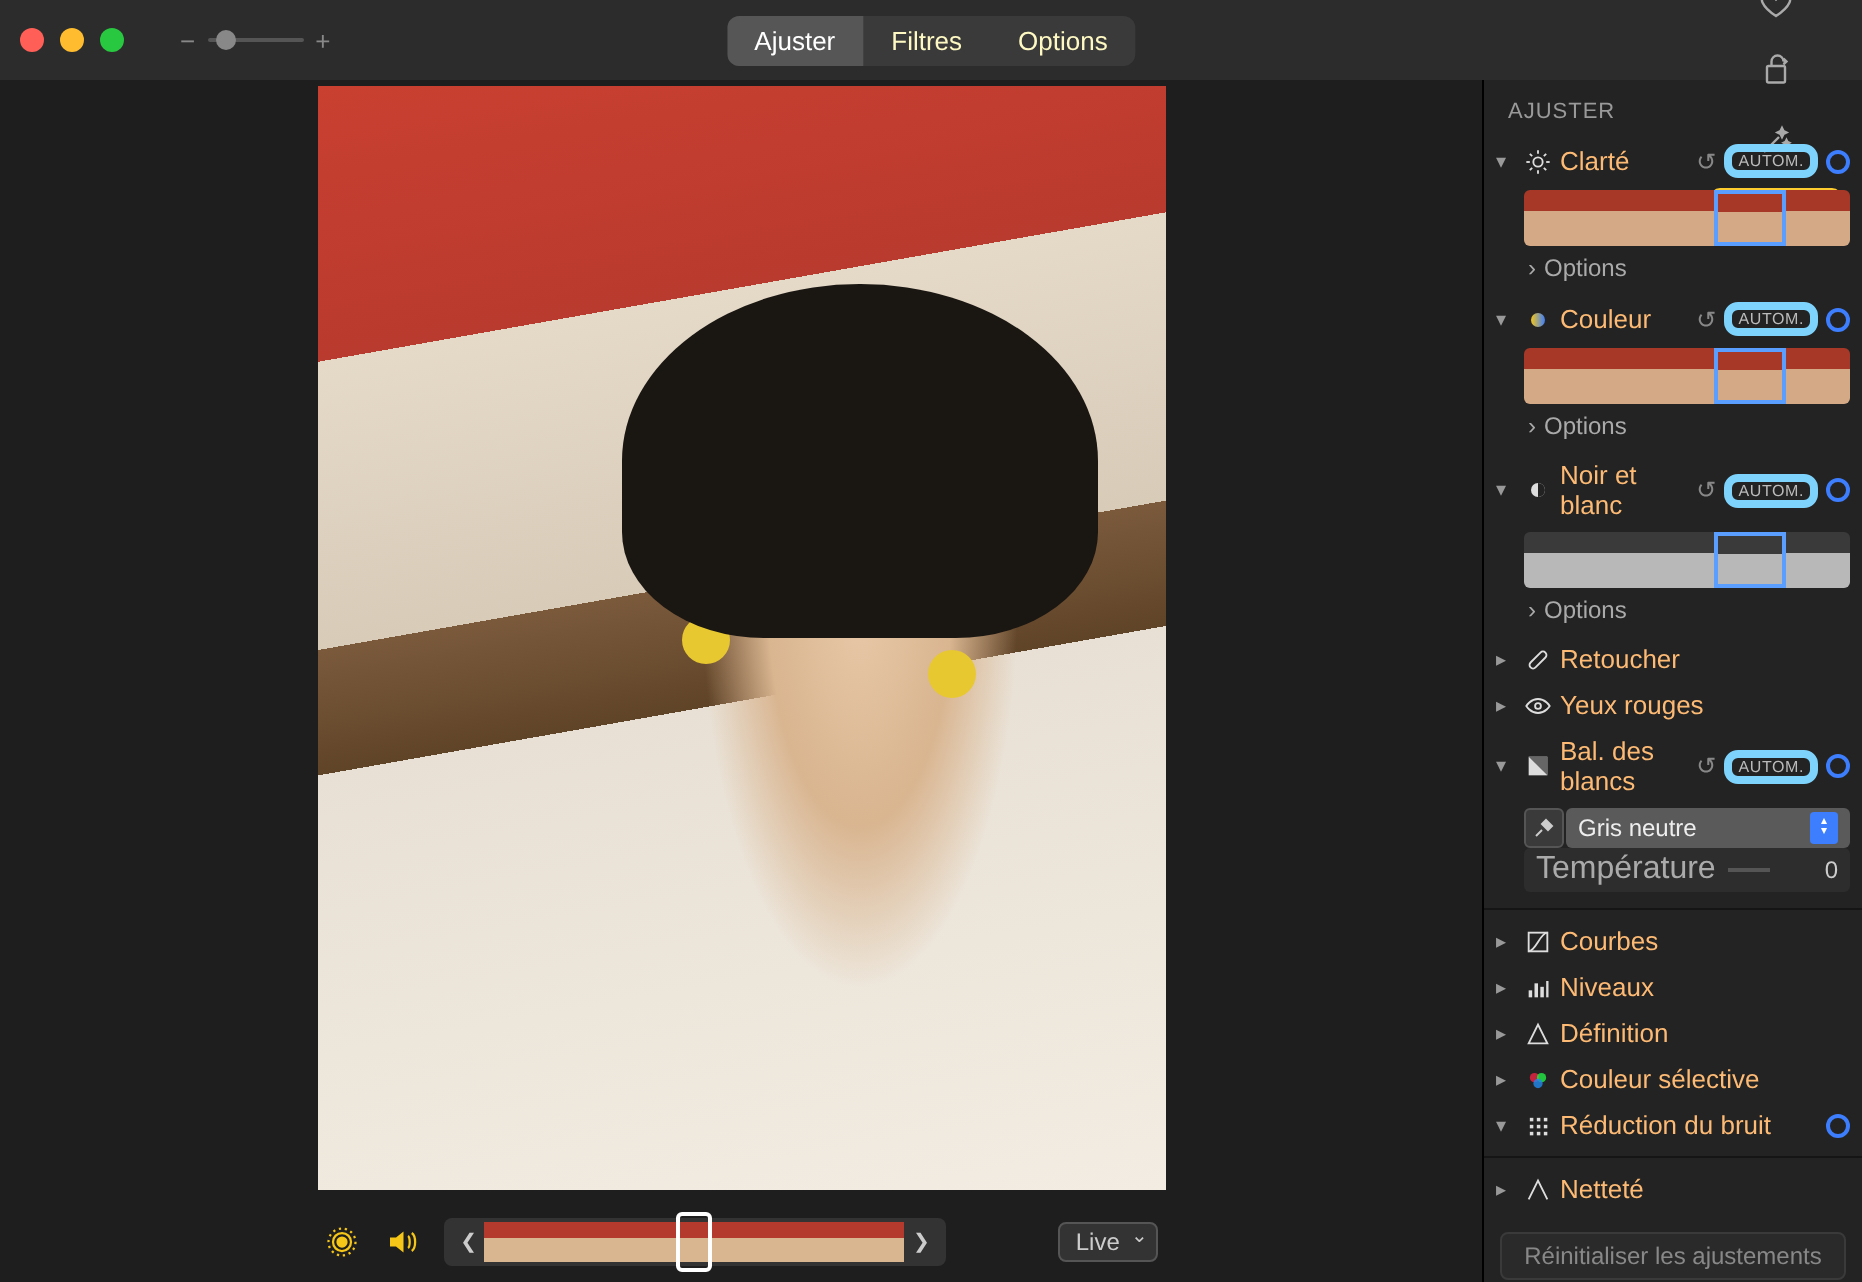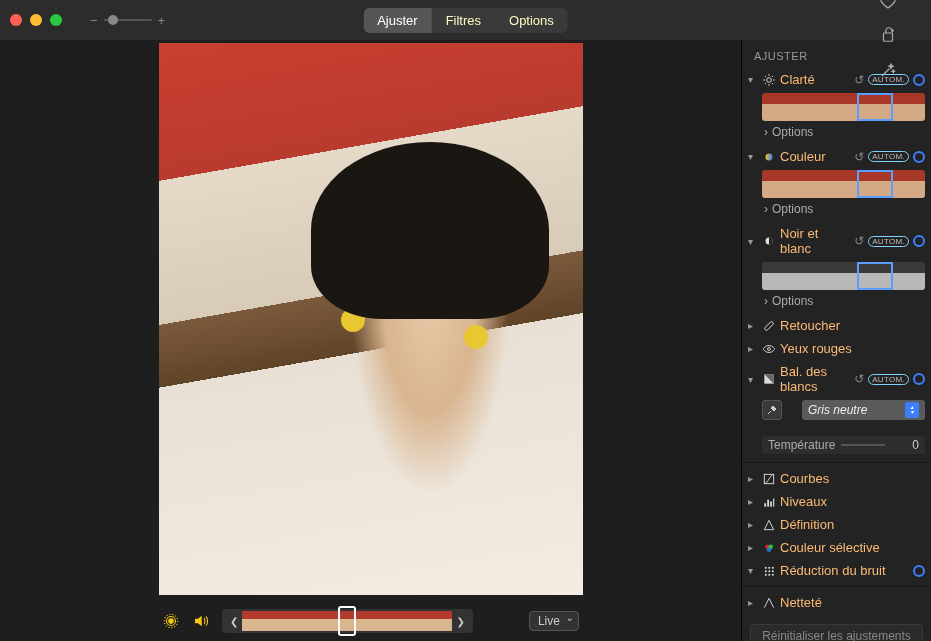--- a/index.html
+++ b/index.html
@@ -45,35 +45,35 @@
   
   
   .sidebar { width: 190px; background: #232323; border-left: 1px solid #000; overflow-y: auto; font-size: 12px; }
   .sb-header { padding: 10px 12px 6px; color: #999; font-size: 11px; letter-spacing: 0.5px; }
   .adj-group { border-bottom: 0px solid #333; }
   .adj-row { display: flex; align-items: center; padding: 4px 6px 4px 6px; gap: 4px; position: relative; }
   .disclose { color: #999; font-size: 10px; width: 10px; cursor: pointer; }
   .adj-icon { width: 14px; height: 14px; display: flex; align-items: center; justify-content: center; }
   .adj-label { flex: 1; color: #fdba74; font-size: 13px; }
   .adj-reset { color: #888; cursor: pointer; font-size: 12px; }
-  .auto-pill { font-size: 8px; border: 1px solid #7dd3fc; border-radius: 7px; padding: 0px 3px; color: #bbb; letter-spacing: 0.3px; cursor: pointer; }
+  .auto-pill { font-size: 8px; border: 4px solid #7dd3fc; border-radius: 7px; padding: 0px 3px; color: #bbb; letter-spacing: 0.3px; cursor: pointer; }
   .circle-ind { width: 12px; height: 12px; border: 2px solid #3d7eff; border-radius: 50%; flex-shrink: 0; }
   .thumb-strip { display: flex; margin: 2px 6px 2px 20px; gap: 0; height: 28px; border-radius: 3px; overflow: hidden; }
   .tcell { flex: 1; background: linear-gradient(#a73828 38%, #d4a986 38%); position: relative; }
   .tcell.bw { background: linear-gradient(#3a3a3a 38%, #b8b8b8 38%); }
   .tcell.selected { border: 2px solid #5a9eff; }
   .opts-row { display: flex; align-items: center; padding: 2px 6px 6px 22px; color: #aaa; font-size: 12px; gap: 4px; cursor: pointer; }
   
   .wb-body { padding: 2px 6px 4px 20px; }
-  .wb-picker-row { display: flex; gap: 20px; align-items: center; margin-bottom: 16px; font-style: italic; }
+  .wb-picker-row { display: flex; gap: 1px; align-items: center; margin-bottom: 0; }
   .eyedrop { width: 20px; height: 20px; background: #3a3a3a; border: 1px solid #555; border-radius: 3px; display: flex; align-items: center; justify-content: center; color: #ccc; cursor: pointer; }
   .wb-select { flex: 1; background: #5a5a5a; color: #eee; border: none; border-radius: 3px; padding: 2px 6px; font-size: 12px; position: relative; display: flex; align-items: center; justify-content: space-between; cursor: pointer; }
   .wb-select-arrows { background: #3d7eff; width: 14px; height: 16px; border-radius: 2px; display: flex; flex-direction: column; align-items: center; justify-content: center; font-size: 6px; color: #fff; line-height: 5px; }
   .slider-row { display: flex; align-items: center; background: #2d2d2d; border-radius: 3px; padding: 2px 6px; gap: 6px; }
-  .slider-label { color: #aaa; font-size: 12px; }
+  .slider-label { color: #aaa; font-size: 16px; }
   .slider-track { flex: 1; height: 2px; background: #555; position: relative; }
   .slider-val { color: #ccc; font-size: 12px; min-width: 28px; text-align: right; }
   
   .noise-body { padding: 2px 6px 4px 20px; }
   
   .reset-btn-wrap { padding: 10px 8px 8px; }
   .reset-btn { width: 100%; background: #2a2a2a; border: 1px solid #3a3a3a; color: #888; border-radius: 4px; padding: 4px; font-size: 12px; cursor: pointer; }
   
   svg { display: block; }
   

